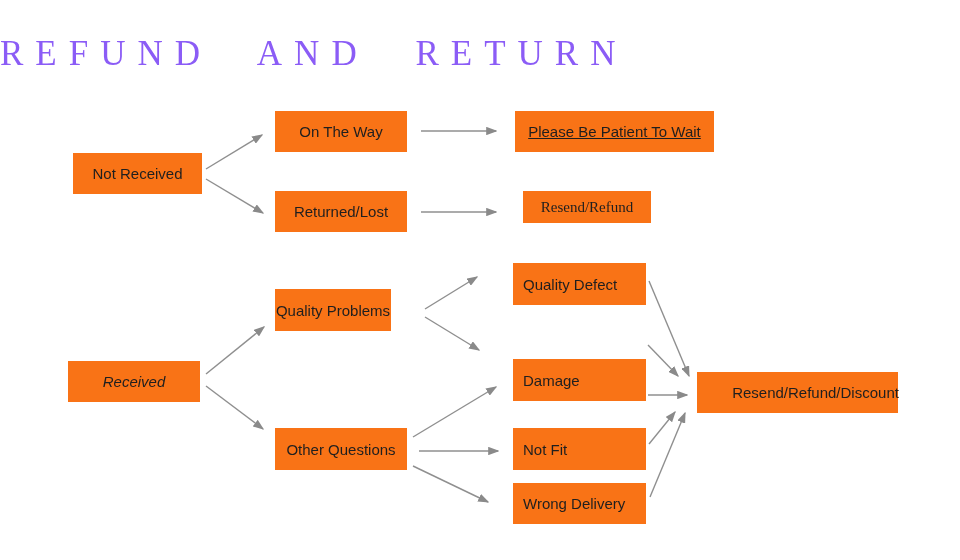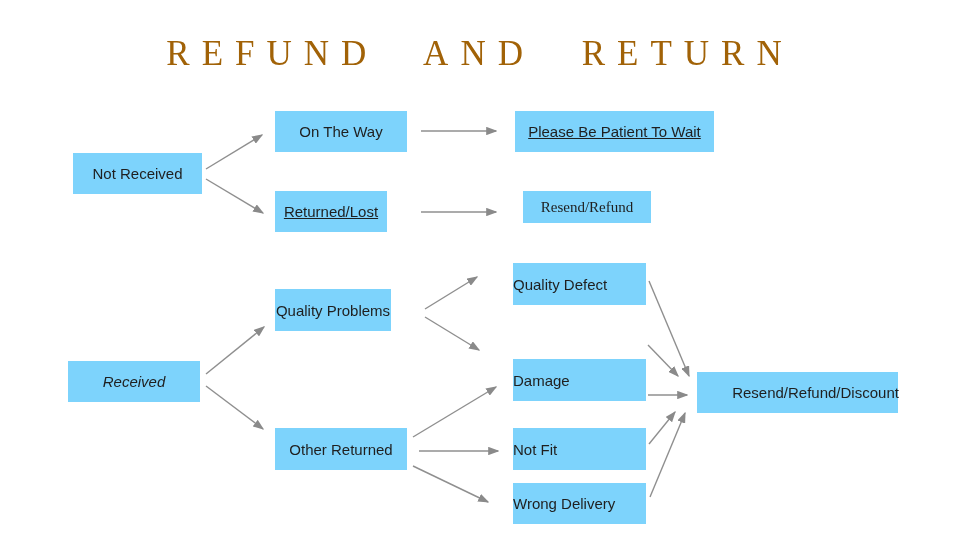--- a/index.html
+++ b/index.html
@@ -9,49 +9,50 @@
     height: 560px;
     background: #ffffff;
     overflow: hidden;
     font-family: "Liberation Sans", sans-serif;
   }
   .title {
     position: absolute;
     top: 34px;
     left: 0;
     width: 960px;
-    text-align: center;
+    text-align: left;
     font-family: "Liberation Serif", serif;
     font-size: 35px;
     font-weight: normal;
     letter-spacing: 12px;
     word-spacing: 26px;
-    color: #a16207;
+    color: #8b5cf6;
     white-space: nowrap;
     margin: 0;
   }
   .arrows {
     position: absolute;
     left: 0; top: 0;
     width: 960px; height: 560px;
   }
   .node {
     position: absolute;
-    background: #7dd3fc;
+    background: #f97316;
     border-radius: 0;
     display: flex;
     align-items: center;
     justify-content: center;
     font-size: 15px;
     color: #1f1f1f;
     box-sizing: border-box;
     white-space: nowrap;
   }
   .node.left {
     justify-content: flex-start;
+    padding-left: 10px;
   }
 </style>
 </head>
 <body>
 
 <div class="canvas">
 
   <h1 class="title">REFUND AND RETURN</h1>
 
   <svg class="arrows" width="960" height="560" viewBox="0 0 960 560" xmlns="http://www.w3.org/2000/svg">
@@ -76,24 +77,24 @@
       <line x1="648" y1="345" x2="678" y2="376" marker-end="url(#ah)"></line>
       <line x1="648" y1="395" x2="687" y2="395" marker-end="url(#ah)"></line>
       <line x1="649" y1="444" x2="675" y2="412" marker-end="url(#ah)"></line>
       <line x1="650" y1="497" x2="685" y2="413" marker-end="url(#ah)"></line>
     </g>
   </svg>
 
   <div class="node" style="left:73px;  top:153px; width:129px; height:41px;">Not Received</div>
   <div class="node" style="left:275px; top:111px; width:132px; height:41px;">On The Way</div>
   <div class="node" style="left:515px; top:111px; width:199px; height:41px;text-decoration:underline;">Please Be Patient To Wait</div>
-  <div class="node" style="left:275px; top:191px; width:112px; height:41px;text-decoration:underline;">Returned/Lost</div>
+  <div class="node" style="left:275px; top:191px; width:132px; height:41px;">Returned/Lost</div>
   <div class="node" style="left:523px; top:191px; width:128px; height:32px;font-family:Liberation Serif, serif;">Resend/Refund</div>
   <div class="node" style="left:68px;  top:361px; width:132px; height:41px;font-style:italic;">Received</div>
   <div class="node" style="left:275px; top:289px; width:116px; height:42px;">Quality Problems</div>
-  <div class="node" style="left:275px; top:428px; width:132px; height:42px;">Other Returned</div>
+  <div class="node" style="left:275px; top:428px; width:132px; height:42px;">Other Questions</div>
   <div class="node left" style="left:513px; top:263px; width:133px; height:42px;">Quality Defect</div>
   <div class="node left" style="left:513px; top:318px; width:133px; height:42px;margin-top:41px;">Damage</div>
   <div class="node left" style="left:513px; top:428px; width:133px; height:42px;">Not Fit</div>
   <div class="node left" style="left:513px; top:483px; width:133px; height:41px;">Wrong Delivery</div>
   <div class="node" style="left:697px; top:372px; width:201px; height:41px;padding-left:36px;">Resend/Refund/Discount</div>
 
 </div>
 
 </body></html>

